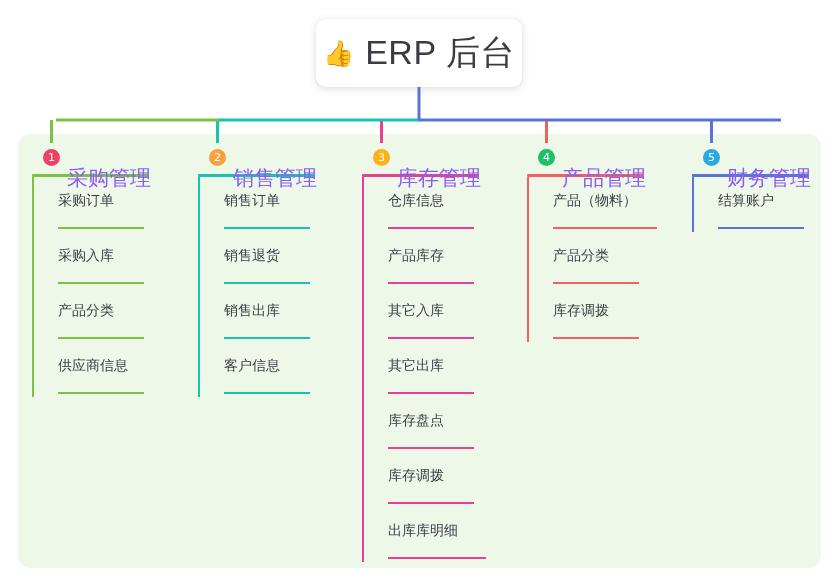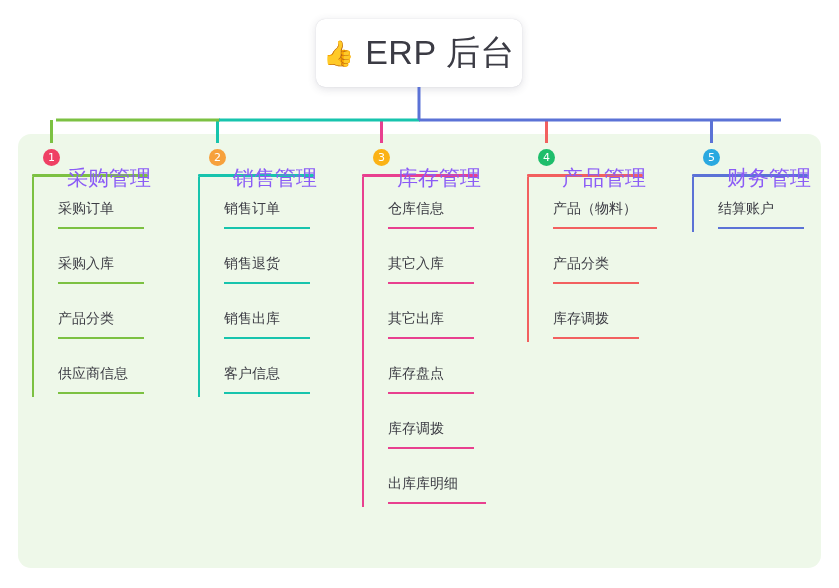--- a/index.html
+++ b/index.html
@@ -111,21 +111,21 @@
     margin-top: 0px;
   }
   .item {
     position: relative;
     height: 55px;
     box-sizing: border-box;
   }
   .item-label {
     position: absolute;
     left: 26px;
-    bottom: 14px;
+    bottom: 22px;
     font-size: 14px;
     color: #3c3c44;
     white-space: nowrap;
   }
   .item-underline {
     position: absolute;
     left: 26px;
     bottom: 3px;
     height: 2px;
   }
@@ -220,20 +220,24 @@
           <span class="col-title">库存管理</span>
         </div>
         <div class="col-rule" style="width: 116px; background: rgb(232, 64, 143);"></div>
         <div class="items">
           <div class="item-spine" style="background: rgb(232, 64, 143);"></div>
           <div class="item">
             <span class="item-label">仓库信息</span>
             <div class="item-underline" style="width: 86px; background: rgb(232, 64, 143);"></div>
           </div>
           <div class="item">
+            <span class="item-label">产品库存</span>
+            <div class="item-underline" style="width: 86px; background: rgb(232, 64, 143);"></div>
+          </div>
+          <div class="item">
             <span class="item-label">其它入库</span>
             <div class="item-underline" style="width: 86px; background: rgb(232, 64, 143);"></div>
           </div>
           <div class="item">
             <span class="item-label">其它出库</span>
             <div class="item-underline" style="width: 86px; background: rgb(232, 64, 143);"></div>
           </div>
           <div class="item">
             <span class="item-label">库存盘点</span>
             <div class="item-underline" style="width: 86px; background: rgb(232, 64, 143);"></div>

